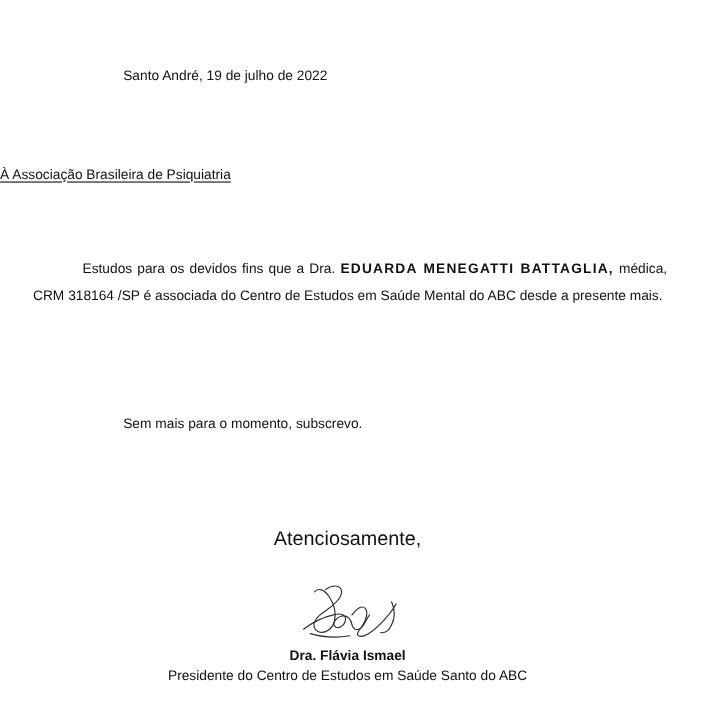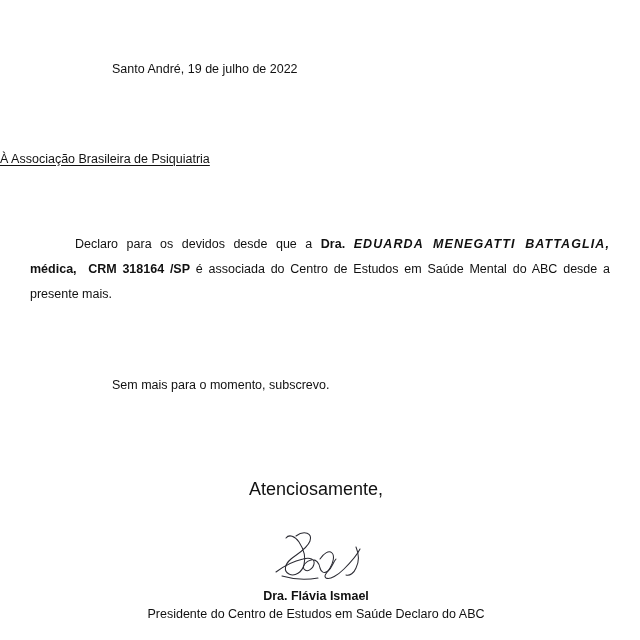--- a/index.html
+++ b/index.html
@@ -61,24 +61,23 @@
     margin: 0;
     font-size: 12.5px;
     line-height: 25px;
     text-align: justify;
     text-indent: 45px;
     hyphens: none;
   }
   .body-paragraph .name-strong {
     font-weight: bold;
     letter-spacing: 1.1px;
-    font-style: italic;
   }
   .body-paragraph .strong {
-    font-weight: bold;
+    font-weight: normal;
   }
 
   
   .closing-line {
     position: absolute;
     left: 112px;
     top: 376px;
     font-size: 12.5px;
     line-height: 18px;
     white-space: nowrap;
@@ -134,37 +133,37 @@
 
 <div class="page">
 
   <div class="date-line">Santo André, 19 de julho de 2022</div>
 
   <div class="addressee">
     <span class="underlined">À Associação Brasileira de Psiquiatria</span>
   </div>
 
   <div class="body-block">
-    <p class="body-paragraph"><span>Declaro para os devidos desde que a </span><span class="strong">Dra.</span> <span class="name-strong">EDUARDA MENEGATTI BATTAGLIA,</span> <span class="strong">médica,</span>&nbsp; <span class="strong">CRM 318164 /SP</span><span> é associada do Centro de Estudos em Saúde Mental do ABC desde a presente mais.</span></p>
+    <p class="body-paragraph"><span>Estudos para os devidos fins que a </span><span class="strong">Dra.</span> <span class="name-strong">EDUARDA MENEGATTI BATTAGLIA,</span> <span class="strong">médica,</span>&nbsp; <span class="strong">CRM 318164 /SP</span><span> é associada do Centro de Estudos em Saúde Mental do ABC desde a presente mais.</span></p>
   </div>
 
   <div class="closing-line">Sem mais para o momento, subscrevo.</div>
 
   <div class="valediction">Atenciosamente,</div>
 
   <div class="signature-wrap">
     <svg width="120" height="58" viewBox="0 0 120 58" aria-hidden="true">
       <g fill="none" stroke="#2b2b33" stroke-width="1.05" stroke-linecap="round" stroke-linejoin="round">
         <path d="M40 8 C48 2, 57 5, 54 13 C51 21, 41 26, 35 31 C29 36, 27 43, 33 46 C39 49, 46 44, 48 37 C50 29, 47 20, 43 14 C39 8, 33 6, 30 10"></path>
         <path d="M20 44 C28 38, 38 33, 47 31 C54 29, 59 31, 58 36 C57 41, 51 45, 48 41 C46 38, 50 33, 55 32 C60 31, 63 35, 64 40 C65 44, 68 46, 72 43 C76 40, 77 34, 80 31"></path>
         <path d="M64 31 C68 25, 73 22, 76 25 C79 28, 77 35, 74 40 C71 45, 67 48, 70 50 C74 52, 82 47, 88 41 C95 34, 101 27, 104 21"></path>
         <path d="M100 19 C103 26, 103 34, 100 40 C98 45, 94 48, 90 47"></path>
         <path d="M26 48 C36 51, 50 52, 62 50"></path>
       </g>
     </svg>
   </div>
 
   <div class="sign-block">
     <div class="sign-name">Dra. Flávia Ismael</div>
-    <div class="sign-title">Presidente do Centro de Estudos em Saúde Declaro do ABC</div>
+    <div class="sign-title">Presidente do Centro de Estudos em Saúde Santo do ABC</div>
   </div>
 
 </div>
 
 </body></html>

